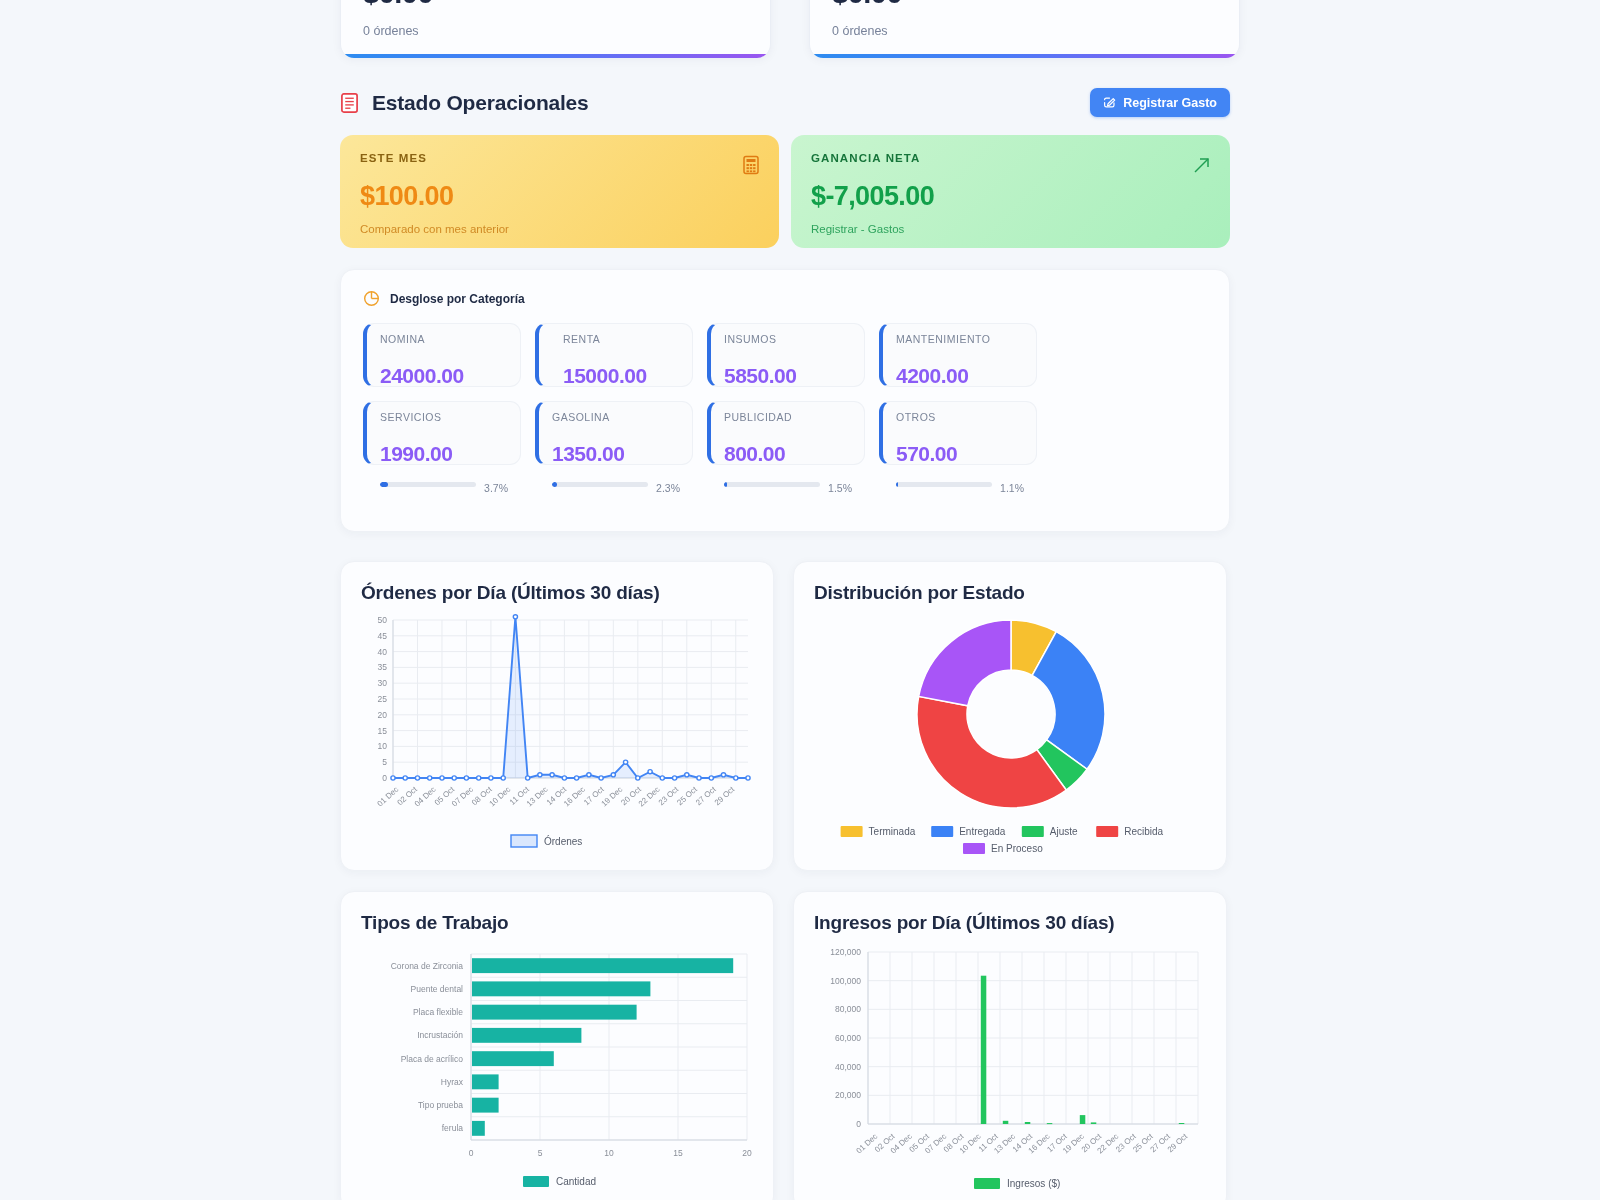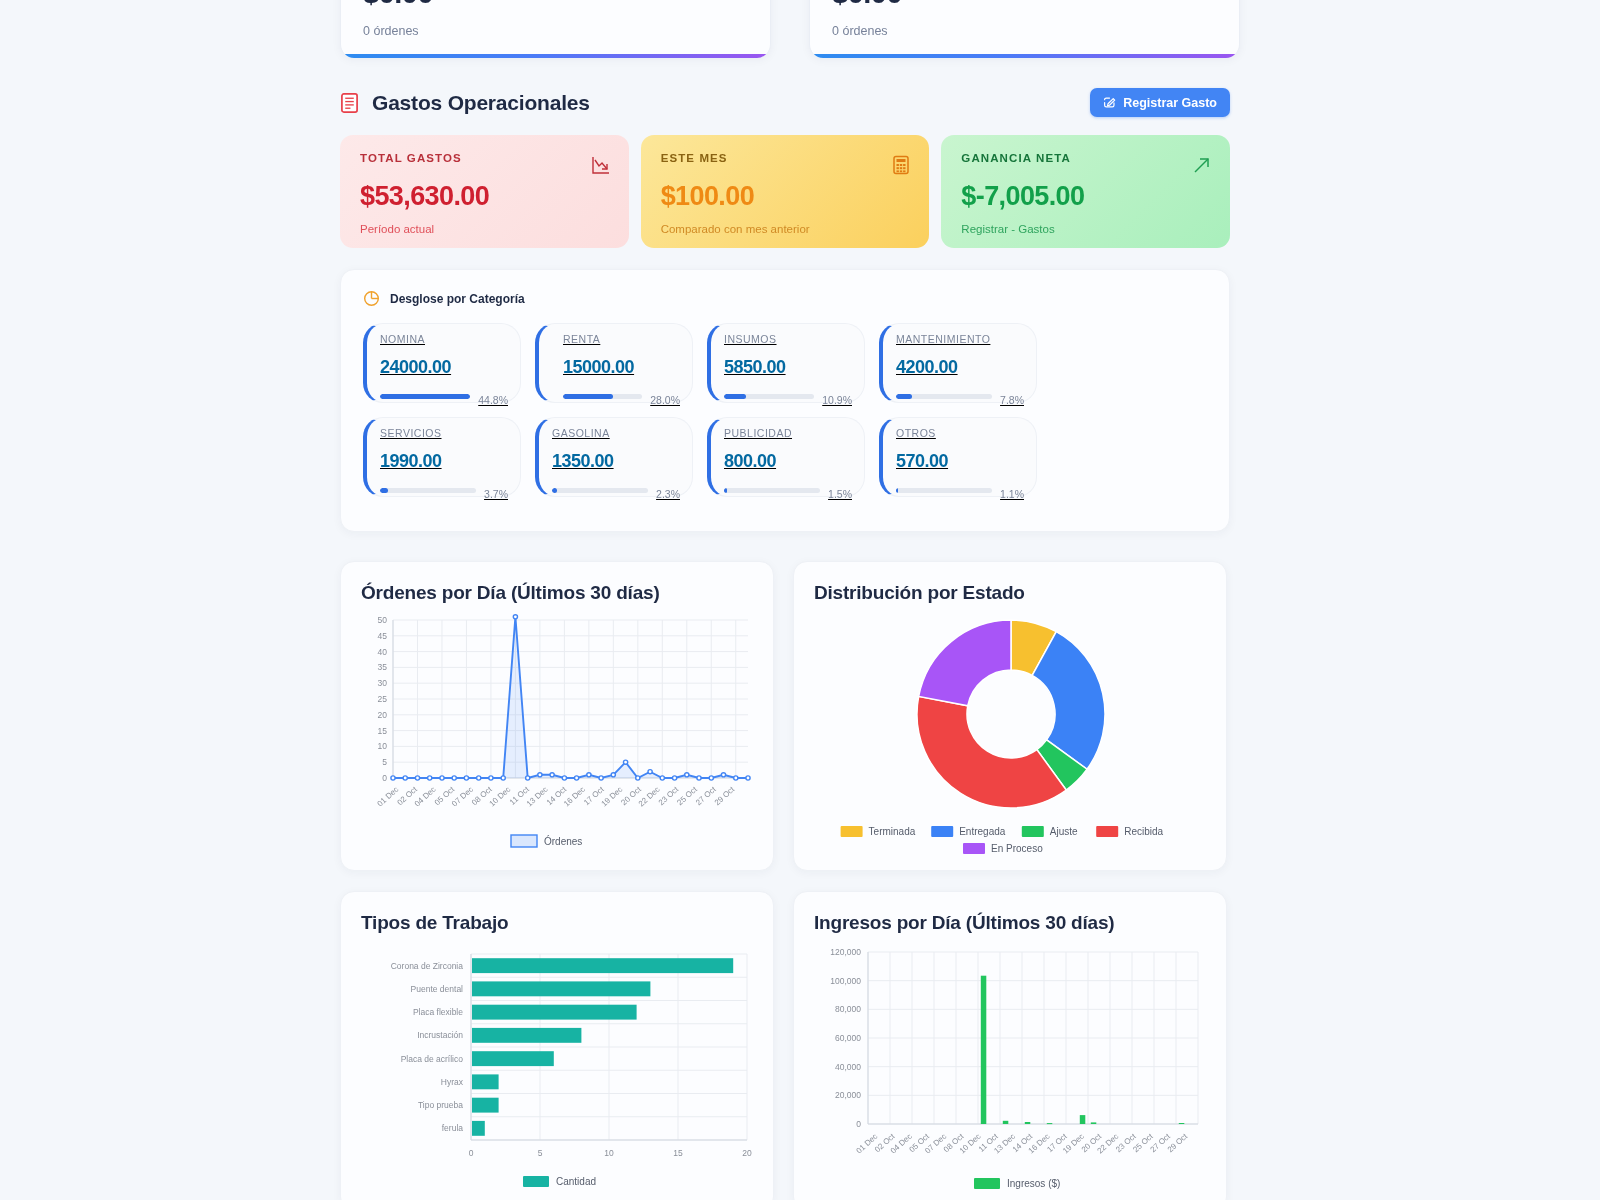--- a/index.html
+++ b/index.html
@@ -55,25 +55,25 @@
   .panel {
     position: absolute; background: #fcfdff; border: 1px solid #eef1f6; border-radius: 14px;
     box-shadow: 0 2px 10px rgba(25,40,80,.045);
   }
   #breakdown { left: 340px; top: 269px; width: 890px; height: 263px; padding: 20px 22px; }
   .bd-head { display: flex; align-items: center; margin-bottom: 16px; }
   .bd-title { font-size: 12px; font-weight: bold; color: #1f2a44; }
   .bd-ico { width: 17px; height: 17px; margin-right: 10px; }
   .bd-grid { display: flex; flex-wrap: wrap; gap: 14px; }
   .cat {
-    width: 158px; height: 80px; background: #fafbfd; border: 1px solid #eef1f6;
-    border-left: 4px solid #3b7ff0; border-radius: 20px; padding: 9px 12px 0 13px; position: relative; text-decoration: underline;
+    width: 158px; height: 64px; background: #fafbfd; border: 1px solid #eef1f6;
+    border-left: 4px solid #3b7ff0; border-radius: 11px; padding: 9px 12px 0 13px; position: relative;
   }
   .cat-name { font-size: 10.5px; color: #7b8599; letter-spacing: .5px; }
-  .cat-val  { font-size: 18px; font-weight: bold; color: #0369a1; letter-spacing: -.5px; margin-top: 12px; }
+  .cat-val  { font-size: 21px; font-weight: bold; color: #8b5cf6; letter-spacing: -.5px; margin-top: 19px; }
   .cat-foot { display: flex; gap: 8px; margin-top: 16px; }
   .track { flex: 1; height: 5px; background: #e4e8ef; border-radius: 3px; overflow: hidden; }
   .fill  { height: 100%; background: #2f6fe4; border-radius: 3px; }
   .pct   { font-size: 10.5px; color: #7b8599; white-space: nowrap; }
 
   
   .cpanel { padding: 20px 20px 10px 20px; }
   #p-orders  { left: 340px;  top: 561px;  width: 434px; height: 310px; }
   #p-donut   { left: 793px;  top: 561px;  width: 434px; height: 310px; }
   #p-types   { left: 340px;  top: 891px;  width: 434px; height: 320px; }
@@ -106,42 +106,32 @@
   </div>
 
   <div class="sec-head">
     <svg class="sec-ico" viewBox="0 0 20 22">
       <rect x="2" y="1.5" width="16" height="19" rx="2" fill="#fff" stroke="#e8404a" stroke-width="1.8"></rect>
       <line x1="5.5" y1="6" x2="14.5" y2="6" stroke="#e8404a" stroke-width="1.4"></line>
       <line x1="5.5" y1="9.5" x2="14.5" y2="9.5" stroke="#e8404a" stroke-width="1.4"></line>
       <line x1="5.5" y1="13" x2="14.5" y2="13" stroke="#e8404a" stroke-width="1.4"></line>
       <line x1="5.5" y1="16.5" x2="11" y2="16.5" stroke="#e8404a" stroke-width="1.4"></line>
     </svg>
-    <div class="sec-title">Gastos Operacionales</div>
+    <div class="sec-title">Estado Operacionales</div>
     <button class="btn-reg">
       <svg width="13" height="13" viewBox="0 0 16 16">
         <path d="M2 4.5a2 2 0 012-2h4" fill="none" stroke="#fff" stroke-width="1.5" stroke-linecap="round"></path>
         <path d="M13.5 8.5v3a2 2 0 01-2 2H4a2 2 0 01-2-2V8" fill="none" stroke="#fff" stroke-width="1.5" stroke-linecap="round"></path>
         <path d="M6.2 9.6l6.4-6.4 1.8 1.8-6.4 6.4-2.4.6z" fill="none" stroke="#fff" stroke-width="1.5" stroke-linejoin="round"></path>
       </svg>
       <span>Registrar Gasto</span>
     </button>
   </div>
 
   <div class="kpis">
-    <div class="kpi red">
-      <div class="kpi-label">TOTAL GASTOS</div>
-      <div class="kpi-value">$53,630.00</div>
-      <div class="kpi-sub">Período actual</div>
-      <svg class="kpi-ico" viewBox="0 0 20 20">
-        <polyline points="2,2 2,18 18,18" fill="none" stroke="#c0303a" stroke-width="1.4"></polyline>
-        <polyline points="4,5 8,11 11,8 16,14" fill="none" stroke="#c0303a" stroke-width="1.4"></polyline>
-        <polyline points="16,9 16,14 11,14" fill="none" stroke="#c0303a" stroke-width="1.4"></polyline>
-      </svg>
-    </div>
     <div class="kpi yellow">
       <div class="kpi-label">ESTE MES</div>
       <div class="kpi-value">$100.00</div>
       <div class="kpi-sub">Comparado con mes anterior</div>
       <svg class="kpi-ico" viewBox="0 0 20 20">
         <rect x="3" y="1.5" width="14" height="17" rx="2" fill="none" stroke="#e07b12" stroke-width="1.5"></rect>
         <rect x="5.5" y="4" width="9" height="3" fill="#e07b12"></rect>
         <g fill="#e07b12">
           <rect x="5.5" y="9" width="2.4" height="2"></rect>
             <rect x="8.8" y="9" width="2.4" height="2"></rect>

